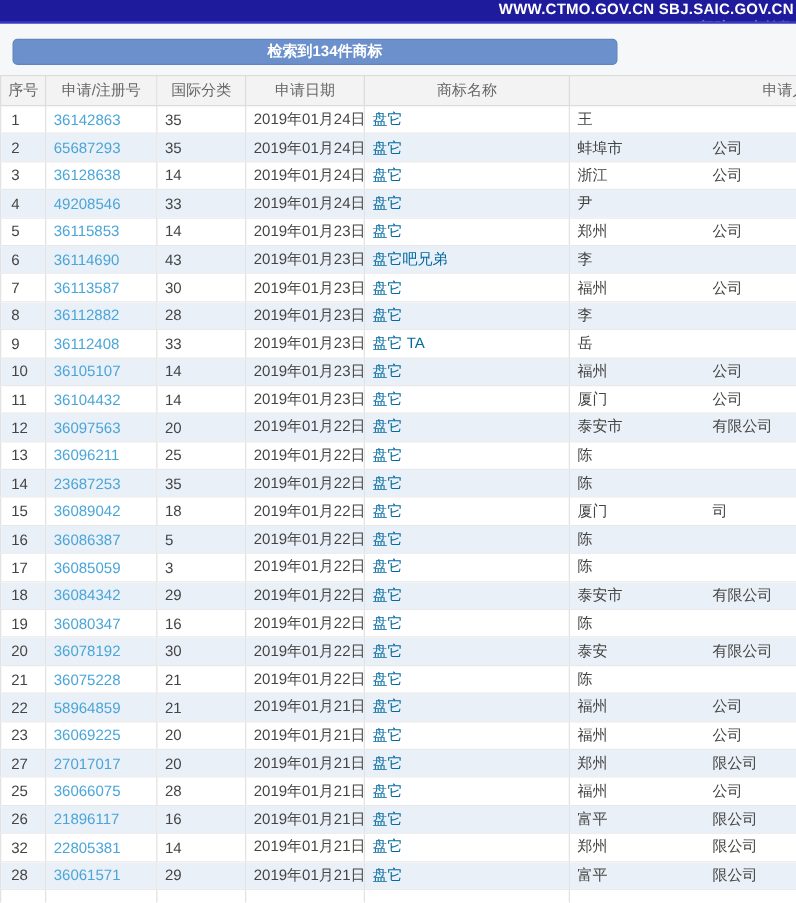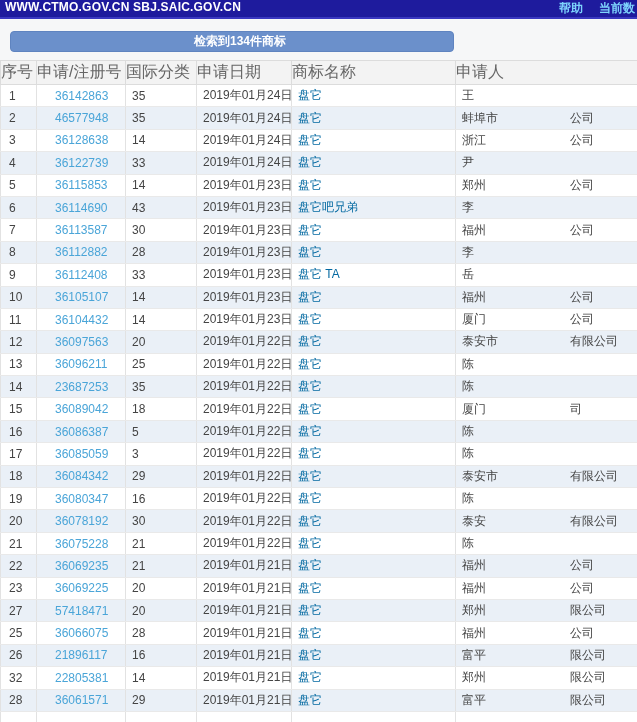--- a/index.html
+++ b/index.html
@@ -1,55 +1,55 @@
 <!DOCTYPE html>
 <html><head>
 <meta charset="utf-8">
 <style>
   * { margin: 0; padding: 0; box-sizing: border-box; }
   html, body { width: 637px; height: 722px; overflow: hidden; background: #fff;
     font-family: "Liberation Sans", "DejaVu Sans", sans-serif; }
   
   .topbar {
     height: 19px; background: #1e1b9d; border-bottom: 2px solid #3a38c0;
-    display: flex; align-items: flex-start; justify-content: space-between;
-    padding: 0 2px 0 5px; overflow: hidden;
+    display: flex; align-items: flex-end; justify-content: space-between;
+    padding: 0 2px 0 5px; overflow: hidden; flex-direction: column;
   }
   .topbar .brand { color: #fff; font-size: 12px; font-weight: bold; letter-spacing: 0.2px; white-space: nowrap; }
   .topbar .links { display: flex; gap: 16px; white-space: nowrap; }
   .topbar .links span { color: #7dd3fc; font-size: 12px; font-weight: bold; cursor: pointer; }
   
   .band { background: #f6f7f8; padding: 12px 0 8px 10px; }
   .result-btn {
-    width: 444px; height: 21px; background: #6b90cb; border: 1px solid #5f84c0;
+    width: 484px; height: 21px; background: #6b90cb; border: 1px solid #5f84c0;
     border-radius: 4px; color: #fff; font-size: 12px; font-weight: bold;
     display: flex; align-items: center; justify-content: center; cursor: pointer; padding-left: 16px;
   }
   
   .table-wrap { width: 637px; overflow: hidden; }
   table { border-collapse: collapse; table-layout: fixed; width: 800px; }
   col.c-no   { width: 36px; }
   col.c-reg  { width: 89px; }
   col.c-cls  { width: 71px; }
   col.c-date { width: 95px; }
   col.c-name { width: 164px; }
   col.c-app  { width: 345px; }
   th {
-    height: 24px; background: #f3f3f3; color: #666; font-size: 16px; font-weight: normal;
-    border: 1px solid #dcdcdc; border-left: none; text-align: left; overflow: hidden; white-space: nowrap;
+    height: 24px; background: #f3f3f3; color: #666; font-size: 12px; font-weight: normal;
+    border: 1px solid #dcdcdc; border-left: none; text-align: center; overflow: hidden; white-space: nowrap;
   }
   th:first-child { border-left: 1px solid #dcdcdc; }
   td {
     height: 22.4px; font-size: 12px; color: #444;
     border-right: 1px solid #e2e2e2; border-bottom: 1px solid #e9e9e9;
     overflow: hidden; white-space: nowrap; padding: 0 0 0 6px; position: relative;
   }
   td:first-child { border-left: 1px solid #e2e2e2; padding-left: 8px; }
   tr.even td { background: #eaf0f7; }
-  td.reg  a { color: #4aa5d8; text-decoration: none; cursor: pointer; margin-left: 12px; }
+  td.reg  a { color: #4aa5d8; text-decoration: none; cursor: pointer; }
   td.name a { color: #0369a1; text-decoration: none; cursor: pointer; }
   td.app .suffix { position: absolute; left: 114px; top: 0; height: 100%; display: flex; align-items: center; }
   td.app .prefix { display: inline-block; }
 </style>
 </head>
 <body>
 
 <div class="topbar">
   <span class="brand">WWW.CTMO.GOV.CN SBJ.SAIC.GOV.CN</span>
   <span class="links">
@@ -86,37 +86,37 @@
         <tr class="odd">
           <td class="no">1</td>
           <td class="reg"><a>36142863</a></td>
           <td class="cls">35</td>
           <td class="date">2019年01月24日</td>
           <td class="name"><a>盘它</a></td>
           <td class="app"><span class="prefix">王</span></td>
         </tr>
         <tr class="even">
           <td class="no">2</td>
-          <td class="reg"><a>46577948</a></td>
+          <td class="reg"><a>65687293</a></td>
           <td class="cls">35</td>
           <td class="date">2019年01月24日</td>
           <td class="name"><a>盘它</a></td>
           <td class="app"><span class="prefix">蚌埠市</span><span class="suffix">公司</span></td>
         </tr>
         <tr class="odd">
           <td class="no">3</td>
           <td class="reg"><a>36128638</a></td>
           <td class="cls">14</td>
           <td class="date">2019年01月24日</td>
           <td class="name"><a>盘它</a></td>
           <td class="app"><span class="prefix">浙江</span><span class="suffix">公司</span></td>
         </tr>
         <tr class="even">
           <td class="no">4</td>
-          <td class="reg"><a>36122739</a></td>
+          <td class="reg"><a>49208546</a></td>
           <td class="cls">33</td>
           <td class="date">2019年01月24日</td>
           <td class="name"><a>盘它</a></td>
           <td class="app"><span class="prefix">尹</span></td>
         </tr>
         <tr class="odd">
           <td class="no">5</td>
           <td class="reg"><a>36115853</a></td>
           <td class="cls">14</td>
           <td class="date">2019年01月23日</td>
@@ -246,37 +246,37 @@
         <tr class="odd">
           <td class="no">21</td>
           <td class="reg"><a>36075228</a></td>
           <td class="cls">21</td>
           <td class="date">2019年01月22日</td>
           <td class="name"><a>盘它</a></td>
           <td class="app"><span class="prefix">陈</span></td>
         </tr>
         <tr class="even">
           <td class="no">22</td>
-          <td class="reg"><a>36069235</a></td>
+          <td class="reg"><a>58964859</a></td>
           <td class="cls">21</td>
           <td class="date">2019年01月21日</td>
           <td class="name"><a>盘它</a></td>
           <td class="app"><span class="prefix">福州</span><span class="suffix">公司</span></td>
         </tr>
         <tr class="odd">
           <td class="no">23</td>
           <td class="reg"><a>36069225</a></td>
           <td class="cls">20</td>
           <td class="date">2019年01月21日</td>
           <td class="name"><a>盘它</a></td>
           <td class="app"><span class="prefix">福州</span><span class="suffix">公司</span></td>
         </tr>
         <tr class="even">
           <td class="no">27</td>
-          <td class="reg"><a>57418471</a></td>
+          <td class="reg"><a>27017017</a></td>
           <td class="cls">20</td>
           <td class="date">2019年01月21日</td>
           <td class="name"><a>盘它</a></td>
           <td class="app"><span class="prefix">郑州</span><span class="suffix">限公司</span></td>
         </tr>
         <tr class="odd">
           <td class="no">25</td>
           <td class="reg"><a>36066075</a></td>
           <td class="cls">28</td>
           <td class="date">2019年01月21日</td>

